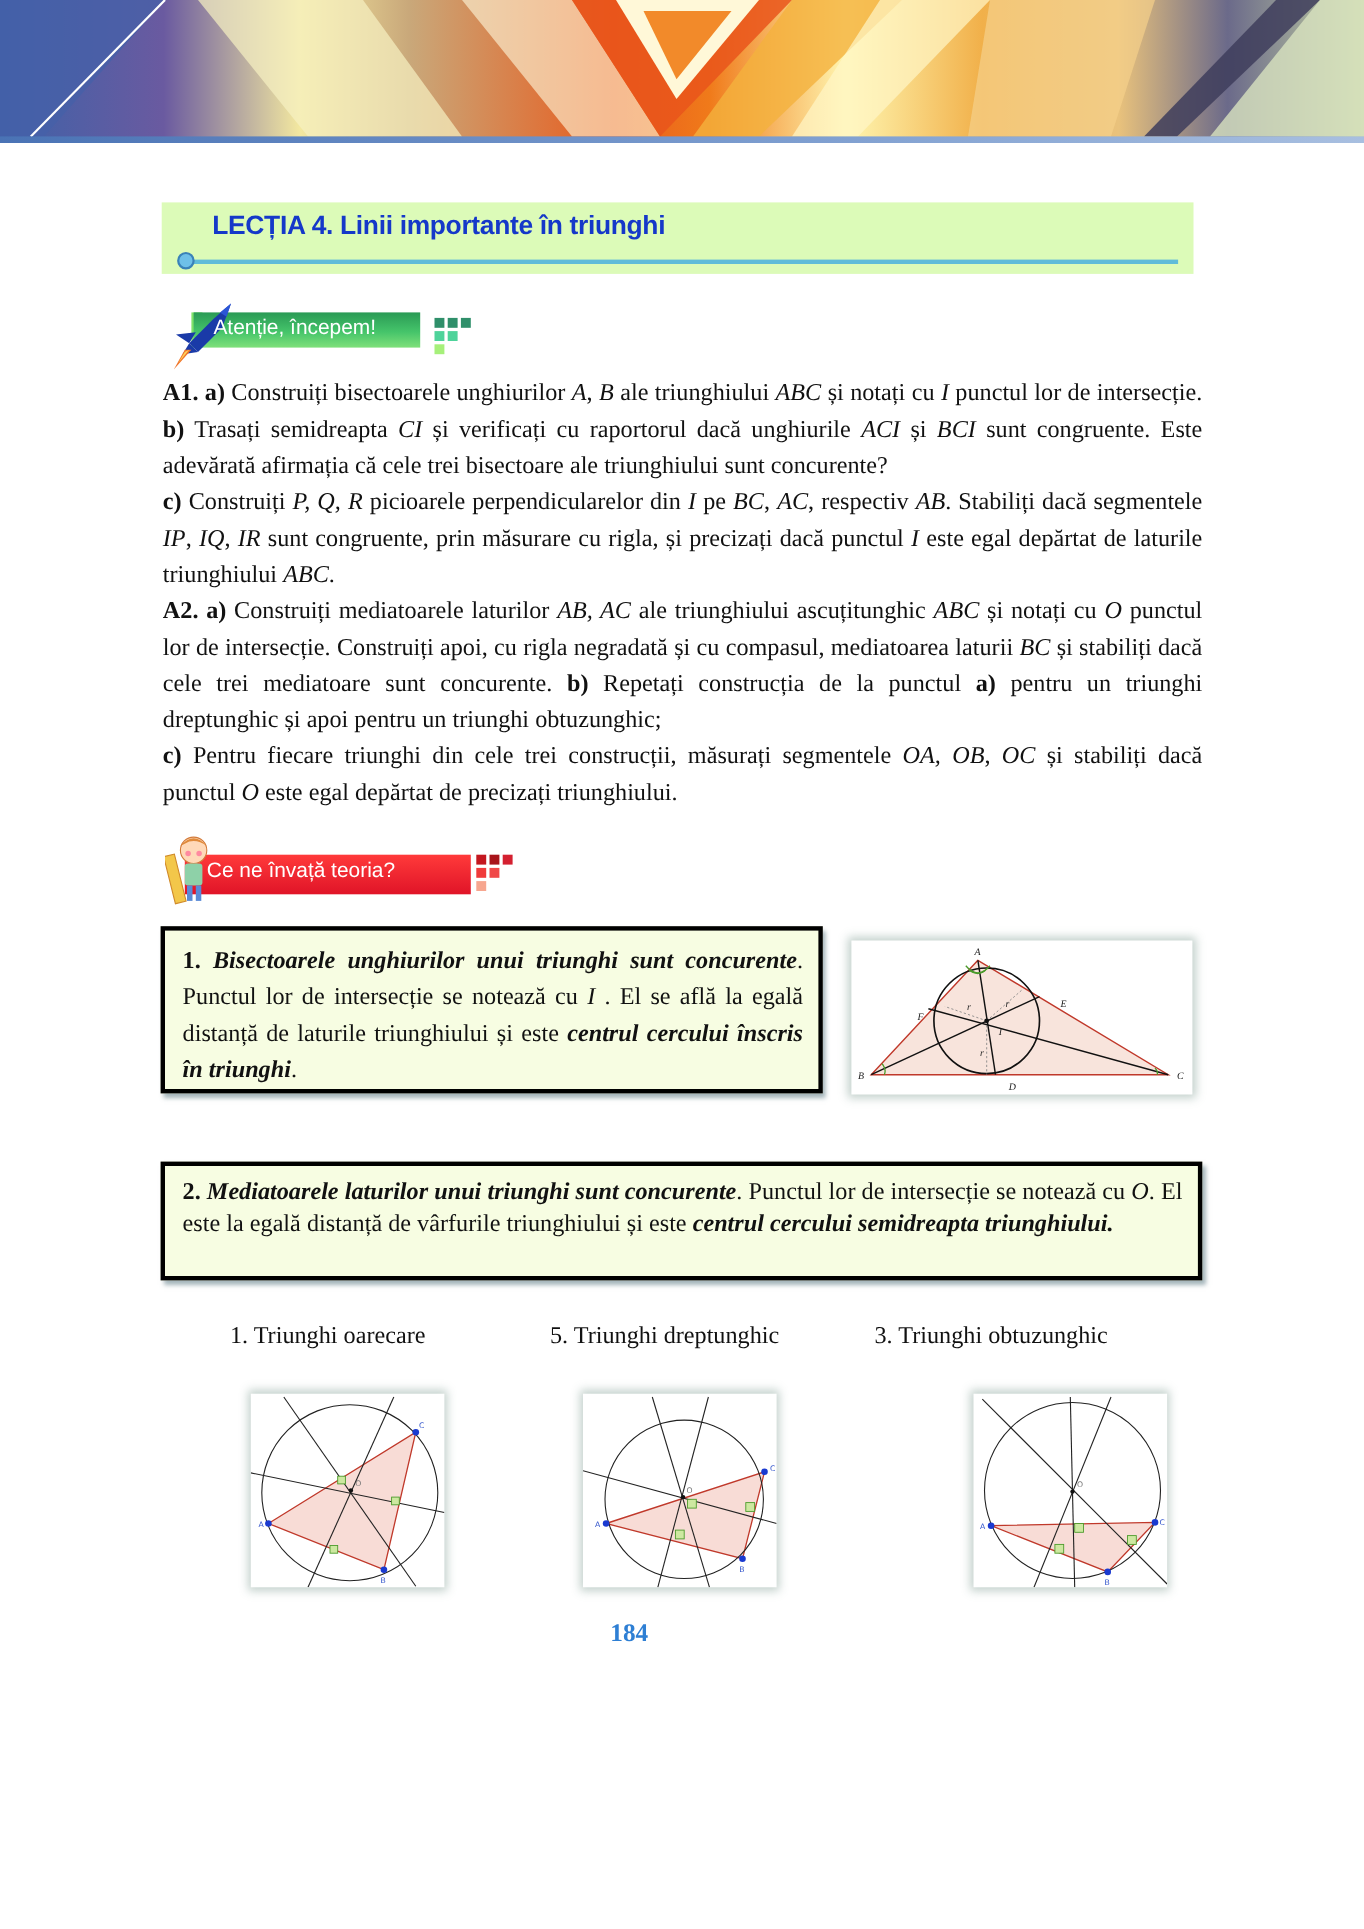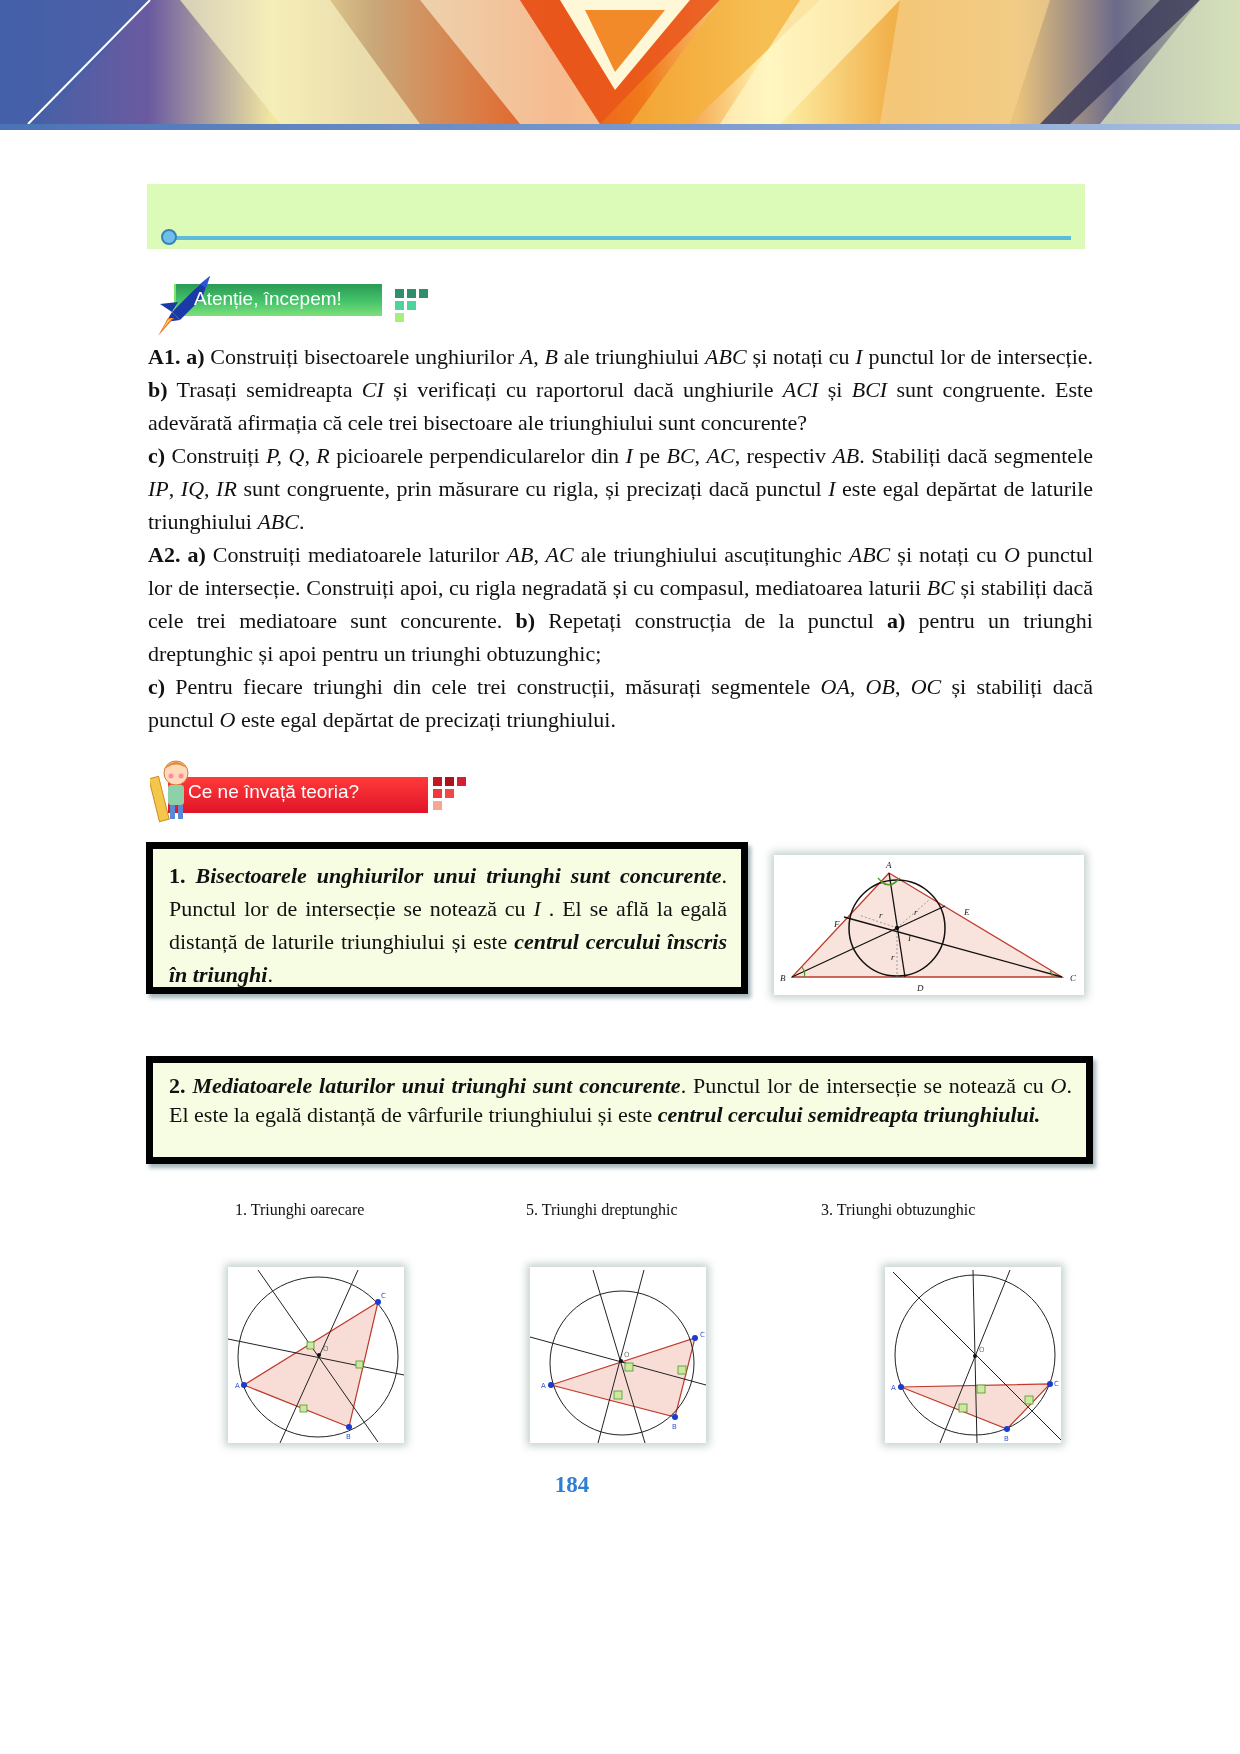--- a/index.html
+++ b/index.html
@@ -25,25 +25,25 @@
                   background:linear-gradient(180deg,#2a9a55 0%,#45c46a 55%,#7ee07a 100%); }
   .atentie .bar-left { position:absolute; left:24px; top:14px; width:10px; height:32px; background:#7fe36a; }
   .teoria .bar { position:absolute; left:18px; top:20px; width:260px; height:36px;
                  background:linear-gradient(180deg,#ff3a3a 0%,#e01428 100%); }
   .sq { position:absolute; width:9px; height:9px; }
   
   .para { position:absolute; left:148px; width:945px; font-size:22px; line-height:33px; text-align:justify; }
   .para b { font-weight:bold; }
   .para i { font-style:italic; }
   
-  .theory { position:absolute; background:#f7fde2; border:7px solid #000000;
+  .theory { position:absolute; background:#f7fde2; border:4px solid #000000;
             box-shadow:3px 4px 4px rgba(90,120,130,0.55); box-sizing:border-box; }
   .theory .txt { font-size:22px; line-height:33px; text-align:justify; }
   .figure-box { position:absolute; background:#fff; box-shadow:0 0 8px 3px rgba(120,150,140,0.45); }
-  .caption { position:absolute; font-size:16px; white-space:nowrap;margin-left:26px; }
+  .caption { position:absolute; font-size:22px; white-space:nowrap; }
   .page-num { position:absolute; left:0; width:1144px; top:1472px; text-align:center;
               font-family:"Liberation Serif", serif; font-weight:bold; font-size:23px; color:#2e7fd4; }
 </style>
 </head>
 <body>
 
 <div class="banner">
   <svg width="1240" height="130" viewBox="0 0 1240 130">
     <polygon points="0,0 150,0 40,124 0,124" fill="#4560a8" opacity="0.75"></polygon>
     <line x1="150" y1="0" x2="28" y2="124" stroke="#fff" stroke-width="2"></line>
@@ -55,20 +55,21 @@
     <polygon points="720,0 820,0 690,124 630,124" fill="#f4b23d" opacity="0.8"></polygon>
     <polygon points="800,0 900,0 780,124 720,124" fill="#fff7c8" opacity="0.7"></polygon>
     <polygon points="900,0 1050,0 1010,124 880,124" fill="#f5d08a" opacity="0.7"></polygon>
     <polygon points="1160,0 1200,0 1070,124 1040,124" fill="#3e3d5c" opacity="0.85"></polygon>
     <polygon points="1200,0 1240,0 1240,124 1100,124" fill="#d8e2bf" opacity="0.8"></polygon>
   </svg>
   <div class="banner-strip"></div>
 </div>
 
 <div class="lesson-box">
+  <div class="lesson-title">LECȚIA 4. Linii importante în triunghi</div>
   <div class="lesson-line"></div>
   <div class="lesson-dot"></div>
 </div>
 
 <div class="sec-banner atentie" style="left:150px; top:270px; width:290px; height:70px;">
   <div class="bar-left"></div>
   <div class="bar"></div>
   <svg style="position:absolute;left:2px;top:4px;" width="66" height="66" viewBox="0 0 66 66">
     <polygon points="58,2 50,24 28,46 20,38 42,16" fill="#1a3aa8"></polygon>
     <polygon points="58,2 48,10 54,14" fill="#2b55d6"></polygon>

